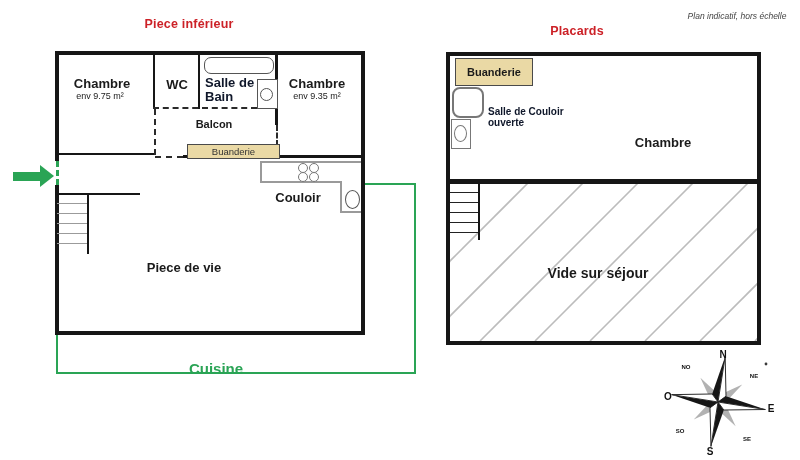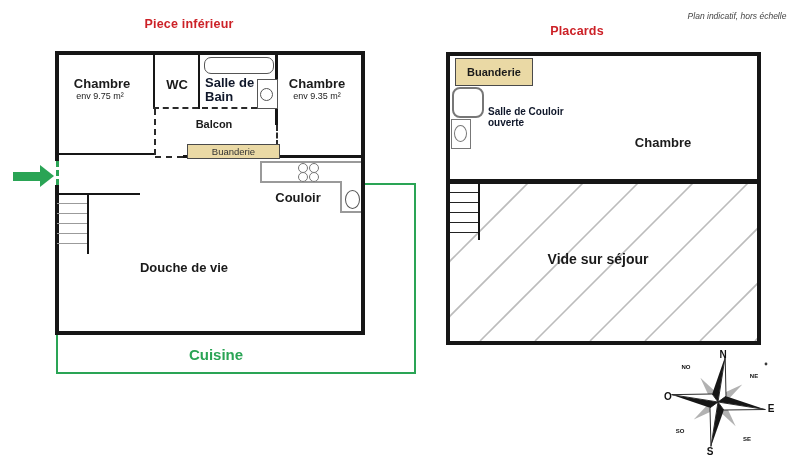--- a/index.html
+++ b/index.html
@@ -12,21 +12,21 @@
   .wall{position:absolute;background:#161616;}
   .gline{position:absolute;background:#9a9a9a;}
   .dashv{position:absolute;width:0;border-left:2px dashed #2a2a2a;}
   .dashh{position:absolute;height:0;border-top:2px dashed #2a2a2a;}
   .tread{position:absolute;height:0;border-top:1.5px solid #9b9b9b;}
   .treadb{position:absolute;height:0;border-top:1.5px solid #222;}
   .lbl{position:absolute;transform:translate(-50%,-50%);white-space:nowrap;
        font-weight:bold;font-size:13px;color:#1a1a1a;}
   .it{font-weight:normal;font-size:9px;color:#222;}
   .s11{font-size:11px;}
-  .s14{font-size:14px;}
+  .s14{font-size:14px;margin-top:14px;}
   .title{font-size:12.5px;color:var(--red);letter-spacing:.2px;}
   .disc{font-weight:normal;font-style:italic;font-size:8.5px;color:#444;}
   .tl{position:absolute;font-weight:bold;color:#0f172a;line-height:1.08;}
   .balcony{position:absolute;border:2px solid var(--green);}
   .bg{position:absolute;background:#fff;}
   .fixture{position:absolute;border:1.5px solid #555;background:#fff;}
   .fixture.gray{border-color:#777;}
   .tanbox{position:absolute;background:var(--tan);border:1.5px solid #4a4a4a;
           display:flex;align-items:center;justify-content:center;}
   .greenbit{position:absolute;background:var(--green);}
@@ -97,21 +97,21 @@
   <div class="tread" style="left:57px;top:243px;width:30px"></div>
 
   <div class="lbl" style="left:102px;top:83px">Chambre</div>
   <div class="lbl it" style="left:100px;top:96px">env 9.75 m²</div>
   <div class="lbl" style="left:177px;top:84px">WC</div>
   <div class="tl" style="left:205px;top:76px;width:62px;font-size:13px;white-space:normal">Salle de Bain</div>
   <div class="lbl" style="left:317px;top:83px">Chambre</div>
   <div class="lbl it" style="left:317px;top:96px">env 9.35 m²</div>
   <div class="lbl s11" style="left:214px;top:124px">Balcon</div>
   <div class="lbl" style="left:298px;top:197px">Couloir</div>
-  <div class="lbl" style="left:184px;top:267px">Douche de vie</div>
+  <div class="lbl" style="left:184px;top:267px">Piece de vie</div>
 
   <div class="bg" style="left:446px;top:52px;width:315px;height:293px"></div>
 
   <svg class="abs" style="left:450px;top:183px" width="307" height="158" viewBox="0 0 307 158">
     <line class="hatchline" x1="-80" y1="158" x2="90" y2="-12"></line>
     <line class="hatchline" x1="-25" y1="158" x2="145" y2="-12"></line>
     <line class="hatchline" x1="30" y1="158" x2="200" y2="-12"></line>
     <line class="hatchline" x1="85" y1="158" x2="255" y2="-12"></line>
     <line class="hatchline" x1="140" y1="158" x2="310" y2="-12"></line>
     <line class="hatchline" x1="195" y1="158" x2="365" y2="-12"></line>

